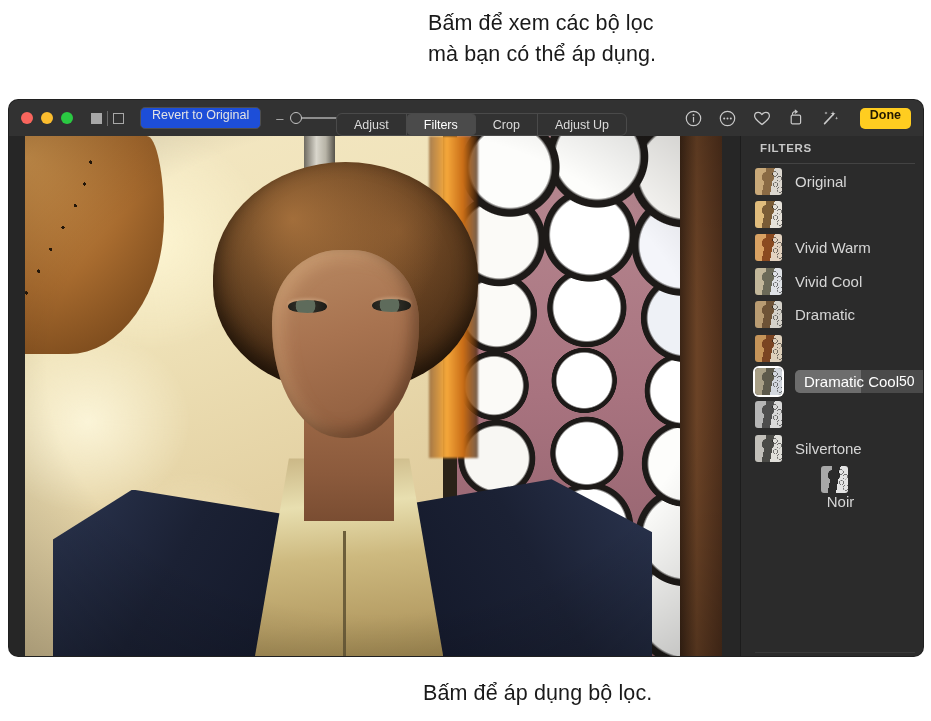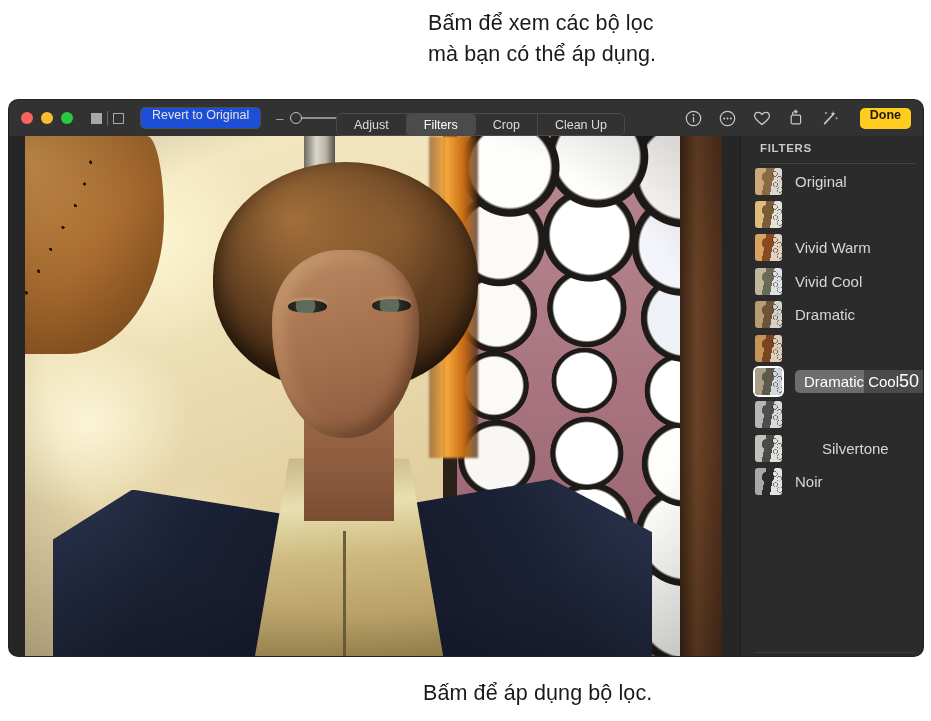--- a/index.html
+++ b/index.html
@@ -309,21 +309,21 @@
   .filter-label {
     position: relative; z-index: 2;
     color: #d6d6d6; font-size: 15px;
     padding-left: 0px;
     white-space: nowrap;
   }
   .filter-row.selected .filter-label { padding-left: 9px; color: #ffffff; }
   .filter-value {
     position: relative; z-index: 2;
     margin-left: auto; padding-right: 11px;
-    color: #ffffff; font-size: 18px;
+    color: #ffffff; font-size: 14px;
   }
   #sidebar-bottom-divider {
     position: absolute; left: 14px; top: 516px; right: 8px; height: 1px;
     background: #3a3a3a;
   }
 </style>
 </head>
 <body>
 
 <div id="root">
@@ -365,21 +365,21 @@
           <span class="zs-track"></span>
           <span class="zs-thumb"></span>
         </span>
         <span class="zs-plus">+</span>
       </div>
 
       <div id="segmented">
         <div class="seg">Adjust</div>
         <div class="seg active">Filters</div>
         <div class="seg">Crop</div>
-        <div class="seg">Clean Up</div>
+        <div class="seg">Adjust Up</div>
       </div>
 
       <div id="tb-icons">
         <div class="tb-icon">
           <svg width="17" height="17" viewBox="0 0 17 17">
               <circle cx="8.5" cy="8.5" r="7.2" fill="none" stroke="#c9c9c9" stroke-width="1.2"></circle>
               <circle cx="8.5" cy="4.9" r="0.95" fill="#c9c9c9"></circle>
               <rect x="7.9" y="6.8" width="1.2" height="5.6" rx="0.6" fill="#c9c9c9"></rect>
             </svg>
         </div>
@@ -493,29 +493,29 @@
               <div class="filter-fill" style="width: 50%;"></div>
               <span class="filter-label">Dramatic Cool</span>
               <span class="filter-value">50</span>
             </div>
           </div>
           <div class="filter-row" style="top: 233.8px;">
             <div class="filter-thumb">
               <div class="t-inner" style="background: radial-gradient(circle at 74% 22%, rgb(217, 217, 217) 0px, rgb(217, 217, 217) 7%, rgba(0, 0, 0, 0.5) 7.5%, rgba(0, 0, 0, 0.5) 9%, transparent 9.5%), radial-gradient(circle at 90% 40%, rgb(217, 217, 217) 0px, rgb(217, 217, 217) 7%, rgba(0, 0, 0, 0.5) 7.5%, rgba(0, 0, 0, 0.5) 9%, transparent 9.5%), radial-gradient(circle at 76% 62%, rgb(217, 217, 217) 0px, rgb(217, 217, 217) 7%, rgba(0, 0, 0, 0.5) 7.5%, rgba(0, 0, 0, 0.5) 9%, transparent 9.5%), radial-gradient(circle at 92% 80%, rgb(217, 217, 217) 0px, rgb(217, 217, 217) 7%, rgba(0, 0, 0, 0.5) 7.5%, rgba(0, 0, 0, 0.5) 9%, transparent 9.5%), radial-gradient(26% 24% at 48% 34%, rgb(77, 77, 77) 0px, rgb(77, 77, 77) 85%, transparent 90%), linear-gradient(100deg, rgb(182, 182, 182) 0px, rgb(182, 182, 182) 36%, rgb(77, 77, 77) 36%, rgb(77, 77, 77) 62%, rgb(217, 217, 217) 62%, rgb(217, 217, 217) 100%);"></div>
             </div>
           </div>
-          <div class="filter-row" style="top: 267.2px; gap: 27px;">
+          <div class="filter-row" style="top: 267.2px;">
             <div class="filter-thumb">
               <div class="t-inner" style="background: radial-gradient(circle at 74% 22%, rgb(224, 223, 218) 0px, rgb(224, 223, 218) 7%, rgba(0, 0, 0, 0.5) 7.5%, rgba(0, 0, 0, 0.5) 9%, transparent 9.5%), radial-gradient(circle at 90% 40%, rgb(224, 223, 218) 0px, rgb(224, 223, 218) 7%, rgba(0, 0, 0, 0.5) 7.5%, rgba(0, 0, 0, 0.5) 9%, transparent 9.5%), radial-gradient(circle at 76% 62%, rgb(224, 223, 218) 0px, rgb(224, 223, 218) 7%, rgba(0, 0, 0, 0.5) 7.5%, rgba(0, 0, 0, 0.5) 9%, transparent 9.5%), radial-gradient(circle at 92% 80%, rgb(224, 223, 218) 0px, rgb(224, 223, 218) 7%, rgba(0, 0, 0, 0.5) 7.5%, rgba(0, 0, 0, 0.5) 9%, transparent 9.5%), radial-gradient(26% 24% at 48% 34%, rgb(74, 74, 70) 0px, rgb(74, 74, 70) 85%, transparent 90%), linear-gradient(100deg, rgb(194, 192, 186) 0px, rgb(194, 192, 186) 36%, rgb(74, 74, 70) 36%, rgb(74, 74, 70) 62%, rgb(224, 223, 218) 62%, rgb(224, 223, 218) 100%);"></div>
             </div>
             <div class="filter-label-wrap">
               <span class="filter-label">Silvertone</span>
             </div>
           </div>
-          <div class="filter-row" style="top: 300.6px;">
+          <div class="filter-row" style="top: 300.6px; flex-direction: column;">
             <div class="filter-thumb">
               <div class="t-inner" style="background: radial-gradient(circle at 74% 22%, rgb(228, 228, 228) 0px, rgb(228, 228, 228) 7%, rgba(0, 0, 0, 0.5) 7.5%, rgba(0, 0, 0, 0.5) 9%, transparent 9.5%), radial-gradient(circle at 90% 40%, rgb(228, 228, 228) 0px, rgb(228, 228, 228) 7%, rgba(0, 0, 0, 0.5) 7.5%, rgba(0, 0, 0, 0.5) 9%, transparent 9.5%), radial-gradient(circle at 76% 62%, rgb(228, 228, 228) 0px, rgb(228, 228, 228) 7%, rgba(0, 0, 0, 0.5) 7.5%, rgba(0, 0, 0, 0.5) 9%, transparent 9.5%), radial-gradient(circle at 92% 80%, rgb(228, 228, 228) 0px, rgb(228, 228, 228) 7%, rgba(0, 0, 0, 0.5) 7.5%, rgba(0, 0, 0, 0.5) 9%, transparent 9.5%), radial-gradient(26% 24% at 48% 34%, rgb(43, 43, 43) 0px, rgb(43, 43, 43) 85%, transparent 90%), linear-gradient(100deg, rgb(168, 168, 168) 0px, rgb(168, 168, 168) 36%, rgb(43, 43, 43) 36%, rgb(43, 43, 43) 62%, rgb(228, 228, 228) 62%, rgb(228, 228, 228) 100%);"></div>
             </div>
             <div class="filter-label-wrap">
               <span class="filter-label">Noir</span>
             </div>
           </div>
         </div>
       <div id="sidebar-bottom-divider"></div>
     </div>

